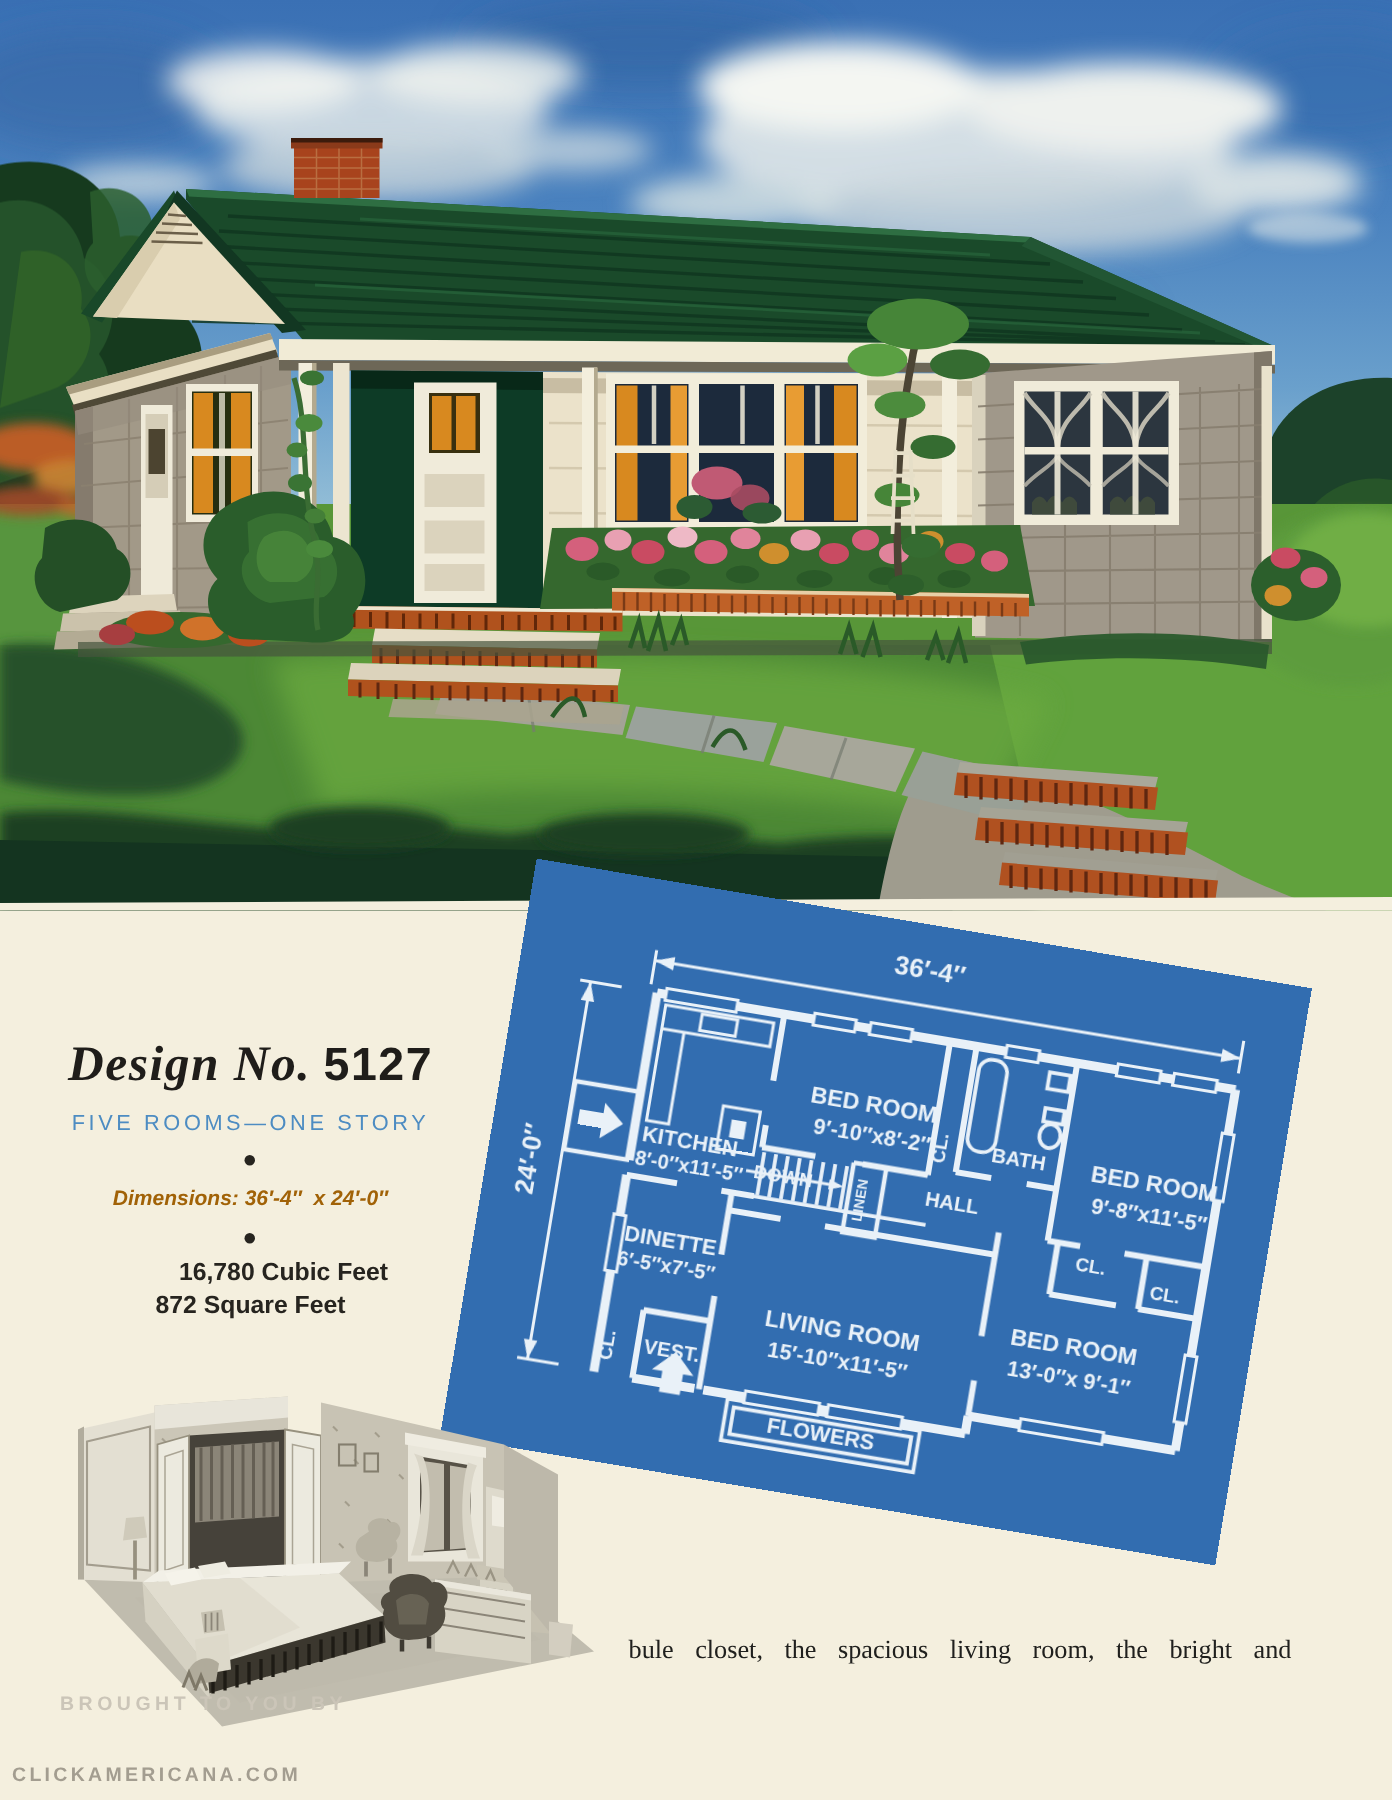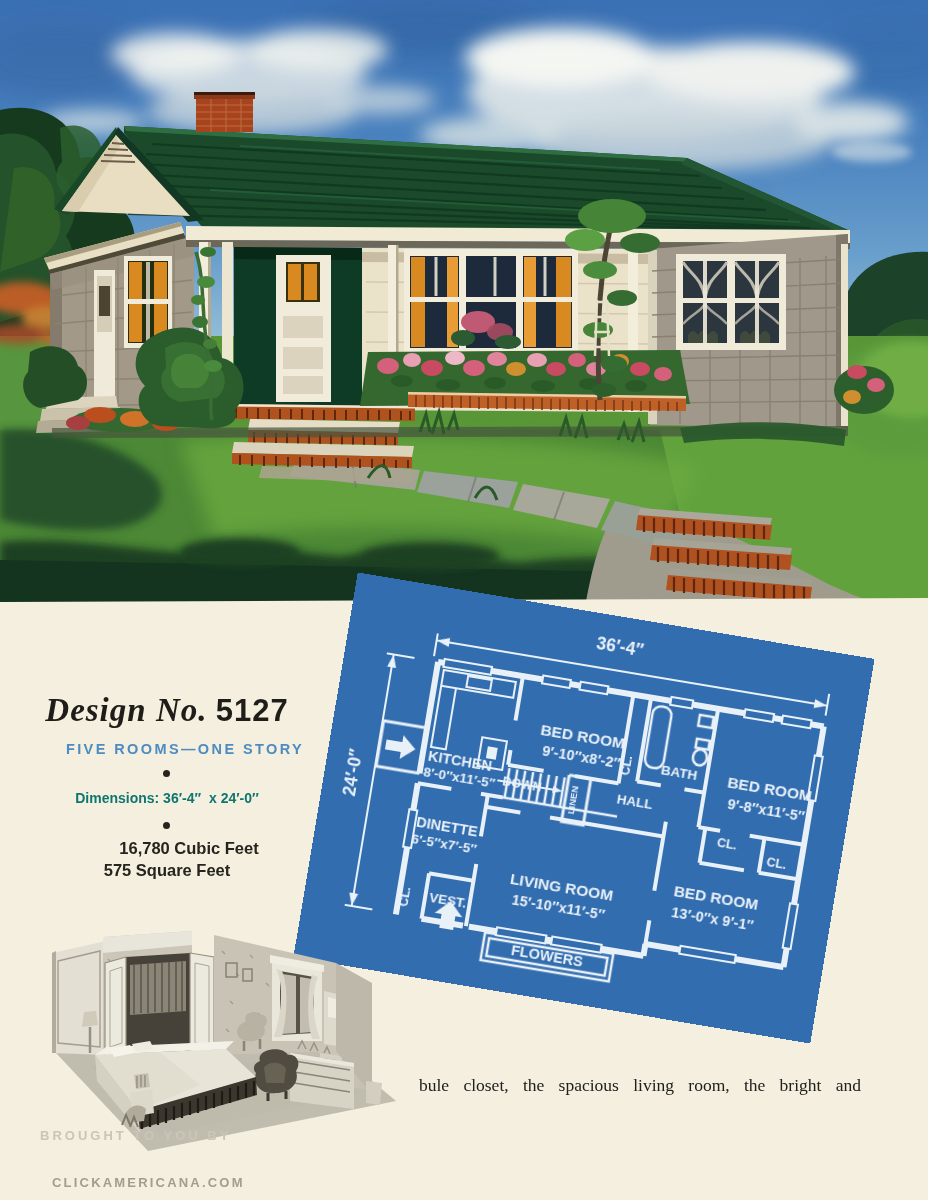--- a/index.html
+++ b/index.html
@@ -373,31 +373,31 @@
 
   <g>
     <path d="M368,478 C378,463 386,460 390,478 M475,498 C483,484 491,482 497,500" stroke="#2a5a28" stroke-width="3" fill="none"></path>
   </g>
 
   <path d="M0,602 L928,598 L928,607 L0,607 Z" fill="#f4efde"></path>
 </svg>
 
 <div class="abs" style="left:0px;top:692px;width:334px;text-align:center;font-family:'Liberation Serif',serif;font-style:italic;font-weight:bold;font-size:33px;color:#1f1d1a;"><span style="letter-spacing:1px;margin-top:43px;">Design No.</span> <span style="font-family:'Liberation Sans',sans-serif;font-style:normal;font-size:31px;letter-spacing:1px;">5127</span></div>
 
-<div class="abs" style="left:0px;top:741px;width:334px;text-align:center;font-weight:bold;font-size:14.5px;letter-spacing:2.4px;color:#4d8cc2;margin-left:18px;">FIVE ROOMS—ONE STORY</div>
+<div class="abs" style="left:0px;top:741px;width:334px;text-align:center;font-weight:normal;font-size:14.5px;letter-spacing:2.4px;color:#4d8cc2;">FIVE ROOMS—ONE STORY</div>
 
 <div class="abs" style="left:163px;top:770px;width:7px;height:7px;border-radius:50%;background:#26241f;"></div>
 
-<div class="abs" style="left:0px;top:790px;width:334px;text-align:center;font-weight:bold;font-size:14px;color:#0f766e;">Dimensions: 36′-4′′ &nbsp;x 24′-0′′</div>
+<div class="abs" style="left:0px;top:790px;width:334px;text-align:center;font-weight:bold;font-style:italic;font-size:14px;color:#a16207;">Dimensions: 36′-4′′ &nbsp;x 24′-0′′</div>
 
 <div class="abs" style="left:163px;top:822px;width:7px;height:7px;border-radius:50%;background:#26241f;"></div>
 
 <div class="abs" style="left:0px;top:839px;width:334px;text-align:center;font-weight:bold;font-size:16.5px;color:#26241f;padding-left:22px;">16,780 Cubic Feet</div>
 
-<div class="abs" style="left:0px;top:861px;width:334px;text-align:center;font-weight:bold;font-size:16.5px;color:#26241f;">575 Square Feet</div>
+<div class="abs" style="left:0px;top:861px;width:334px;text-align:center;font-weight:bold;font-size:16.5px;color:#26241f;">872 Square Feet</div>
 
 <div class="abs" style="left:322px;top:613px;width:524px;height:390px;transform:rotate(9.5deg);background:#326db0;">
 <svg width="524" height="390" viewBox="0 0 524 390" style="position:absolute;left:0;top:0;font-family:'Liberation Sans',sans-serif;">
   <g fill="none" stroke="#e9f1f8" stroke-width="3">
 
     <g>
       <path d="M89,70 L89,47 M485,64 L485,42" stroke-width="2"></path>
       <path d="M89,54 L485,54" stroke-width="2"></path>
       <path d="M89,54 l13,-4.5 l0,9 Z M485,54 l-13,-4.5 l0,9 Z" fill="#e9f1f8" stroke="none"></path>
     </g>
@@ -655,21 +655,21 @@
 
   <g>
     <path d="M52,102 L68,100 L66,86 L54,87 Z" fill="#cfcaba"></path>
     <path d="M60,102 L60,128" stroke="#97917f" stroke-width="2.5"></path>
   </g>
 
   <path d="M336,156 L352,158 L350,180 L336,178 Z" fill="#d3cec0"></path>
 </svg>
 
 <div class="abs" style="left:419px;top:1075px;width:442px;font-family:'Liberation Serif',serif;font-size:17.5px;line-height:20.6px;color:#20201e;">
-  <div style="text-align:justify;text-align-last:justify;">bule closet, the spacious living room, the bright and</div>
+  <div style="text-align:justify;text-align-last:justify;margin-top:14px;">bule closet, the spacious living room, the bright and</div>
 </div>
 
 <div class="abs" style="left:40px;top:1128px;width:150px;text-align:center;font-weight:bold;font-size:13px;letter-spacing:3px;color:#cbc5b8;white-space:nowrap;">BROUGHT TO YOU BY</div>
 
 
-<div class="abs" style="left:8px;top:1175px;font-weight:bold;font-size:13px;letter-spacing:2.2px;color:#a39d90;margin-left:44px;">CLICKAMERICANA.COM</div>
+<div class="abs" style="left:8px;top:1175px;font-weight:bold;font-size:13px;letter-spacing:2.2px;color:#a39d90;">CLICKAMERICANA.COM</div>
 
 </div>
 
 </body></html>

